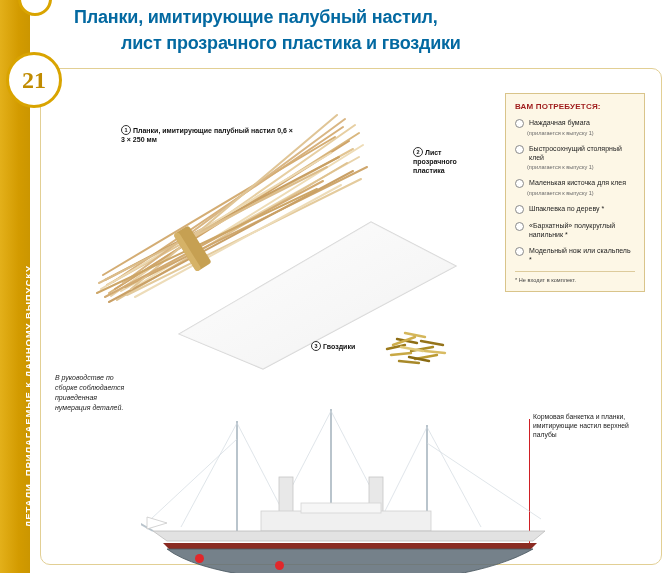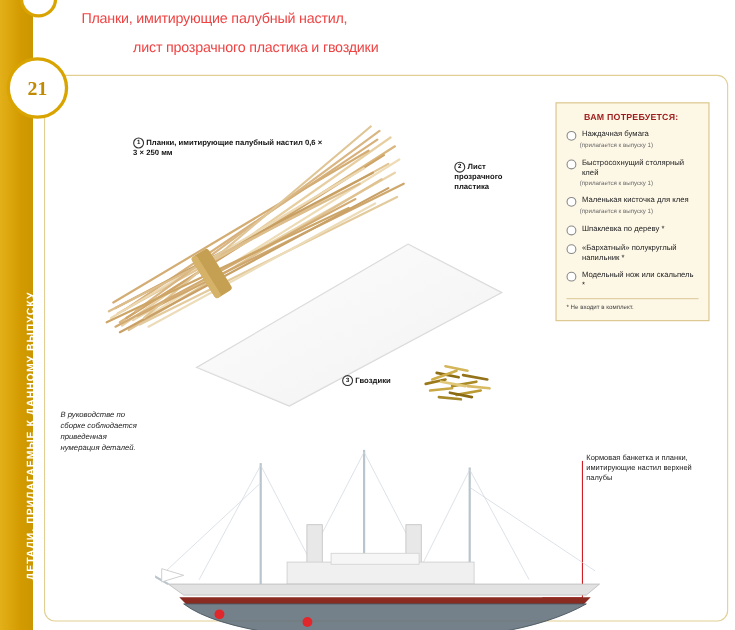--- a/index.html
+++ b/index.html
@@ -38,38 +38,38 @@
     white-space:nowrap;
   }
   .badge{
     position:absolute;left:6px;top:52px;
     width:56px;height:56px;border-radius:50%;
     background:#ffffff;
     border:3px solid #d9a400;
     box-sizing:border-box;
     display:flex;align-items:center;justify-content:center;
     color:#c08b00;
-    font-size:18px;font-weight:bold;
+    font-size:24px;font-weight:bold;
     font-family:"Liberation Serif", serif;
     z-index:6;
   }
   .badge-top-circle{
     position:absolute;left:18px;top:-18px;
     width:34px;height:34px;border-radius:50%;
     background:#ffffff;border:3px solid #d9a400;box-sizing:border-box;
     z-index:6;
   }
   
   .header{
     position:absolute;left:74px;top:4px;right:8px;
   }
   .title{
-    color:#ef4444;
-    font-size:13px;
-    font-weight:normal;
+    color:#0369a1;
+    font-size:18px;
+    font-weight:bold;
     line-height:26px;
     font-family:"Liberation Sans", sans-serif;
     margin:0;
     letter-spacing:-0.2px;
   }
   .title .l2{display:block;margin-left:47px;}
   
   .content{
     position:absolute;left:40px;top:68px;right:6px;bottom:8px;
     border:1px solid #e2cf94;
@@ -80,21 +80,21 @@
   
   .needed{
     position:absolute;right:16px;top:24px;
     width:140px;
     background:#fdf7e6;
     border:1px solid #d9c48a;
     padding:8px 9px 8px 9px;
     box-sizing:border-box;
   }
   .needed h4{
-    margin:0 0 7px 16px;
+    margin:0 0 7px 0;
     color:#9f1b1b;
     font-size:8px;
     font-weight:bold;
     letter-spacing:.2px;
   }
   .need-item{
     display:flex;align-items:flex-start;
     margin-bottom:7px;
   }
   .radio{

